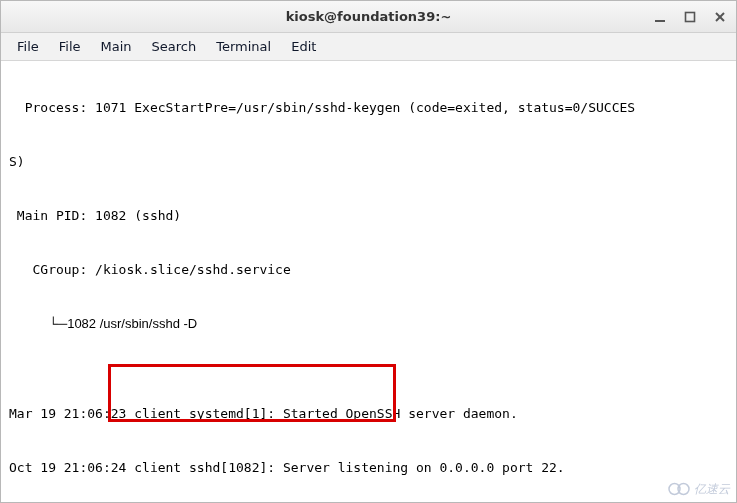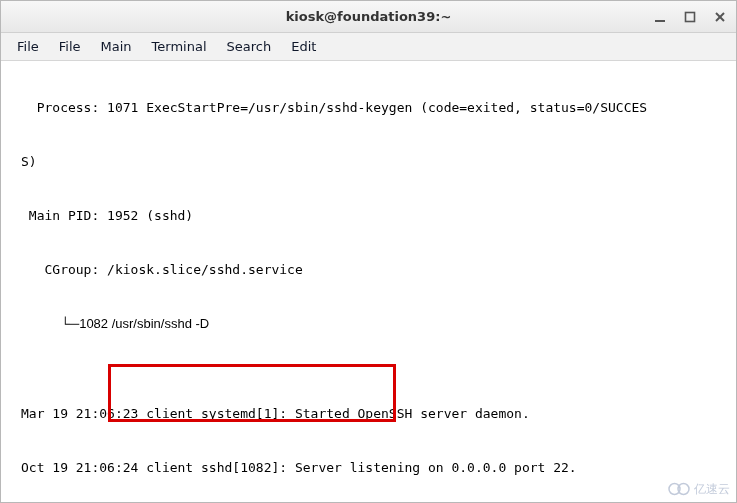--- a/index.html
+++ b/index.html
@@ -5,25 +5,25 @@
   * { margin: 0; padding: 0; box-sizing: border-box; }
   html, body { width: 737px; height: 503px; overflow: hidden; font-family: "DejaVu Sans", sans-serif; background: #fff; }
   .window { width: 737px; height: 503px; display: flex; flex-direction: column; border: 1px solid #b8b8b8; }
   .titlebar { height: 32px; background: linear-gradient(#f7f7f7,#e8e8e8); border-bottom: 1px solid #d0d0d0; display: flex; align-items: center; justify-content: center; position: relative; }
   .title { font-size: 13px; font-weight: bold; color: #333; }
   .winctrls { position: absolute; right: 6px; top: 0; height: 32px; display: flex; align-items: center; gap: 10px; }
   .winbtn { width: 20px; height: 20px; display: flex; align-items: center; justify-content: center; cursor: pointer; color: #555; }
   .winbtn svg { width: 12px; height: 12px; }
   .menubar { height: 28px; background: #f2f2f2; border-bottom: 1px solid #d6d6d6; display: flex; align-items: center; padding: 0 6px; font-size: 13px; color: #0f172a; }
   .menuitem { padding: 4px 10px; cursor: pointer; }
-  .terminal { flex: 1; background: #ffffff; color: #000; font-family: "DejaVu Sans Mono","Liberation Mono",monospace; font-size: 13px; line-height: 18px; padding: 2px 20px; white-space: pre; position: relative; overflow: hidden; }
+  .terminal { flex: 1; background: #ffffff; color: #000; font-family: "DejaVu Sans Mono","Liberation Mono",monospace; font-size: 13px; line-height: 18px; padding: 2px 8px; white-space: pre; position: relative; overflow: hidden; }
   .line { white-space: pre; }
   .treebranch { font-family: Liberation Sans, sans-serif; }
   .redbox { position: absolute; border: 3px solid #d80000; left: 107px; top: 303px; width: 288px; height: 58px; pointer-events: none; }
-  .watermark { position: absolute; right: 6px; bottom: 4px; display: flex; align-items: center; gap: 4px; opacity: 0.6; pointer-events: none; }
+  .watermark { position: absolute; right: 6px; bottom: 4px; display: flex; align-items: center; gap: 4px; opacity: 0.6; pointer-events: none; font-style: italic; }
   .watermark .wm-icon { width: 22px; height: 14px; }
   .watermark .wm-text { font-size: 12px; color: #9aa8c2; font-family: sans-serif; }
 </style>
 </head>
 <body>
 
 <div class="window">
 
   <div class="titlebar">
     <span class="title">kiosk@foundation39:~</span>
@@ -44,29 +44,29 @@
             <line x1="10" y1="2" x2="2" y2="10" stroke="#555" stroke-width="2"></line>
           </svg>
       </div>
     </div>
   </div>
 
   <div class="menubar">
     <div class="menuitem">File</div>
     <div class="menuitem">File</div>
     <div class="menuitem">Main</div>
+    <div class="menuitem">Search</div>
     <div class="menuitem">Terminal</div>
-    <div class="menuitem">Search</div>
     <div class="menuitem">Edit</div>
   </div>
 
   <div class="terminal">
     <div class="line">  Process: 1071 ExecStartPre=/usr/sbin/sshd-keygen (code=exited, status=0/SUCCES</div>
     <div class="line">S)</div>
-    <div class="line"> Main PID: 1952 (sshd)</div>
+    <div class="line"> Main PID: 1082 (sshd)</div>
     <div class="line">   CGroup: /kiosk.slice/sshd.service</div>
     <div class="line treebranch">           └─1082 /usr/sbin/sshd -D</div>
     <div class="line"></div>
     <div class="line">Mar 19 21:06:23 client systemd[1]: Started OpenSSH server daemon.</div>
     <div class="line">Oct 19 21:06:24 client sshd[1082]: Server listening on 0.0.0.0 port 22.</div>
     
     
     
     
     

